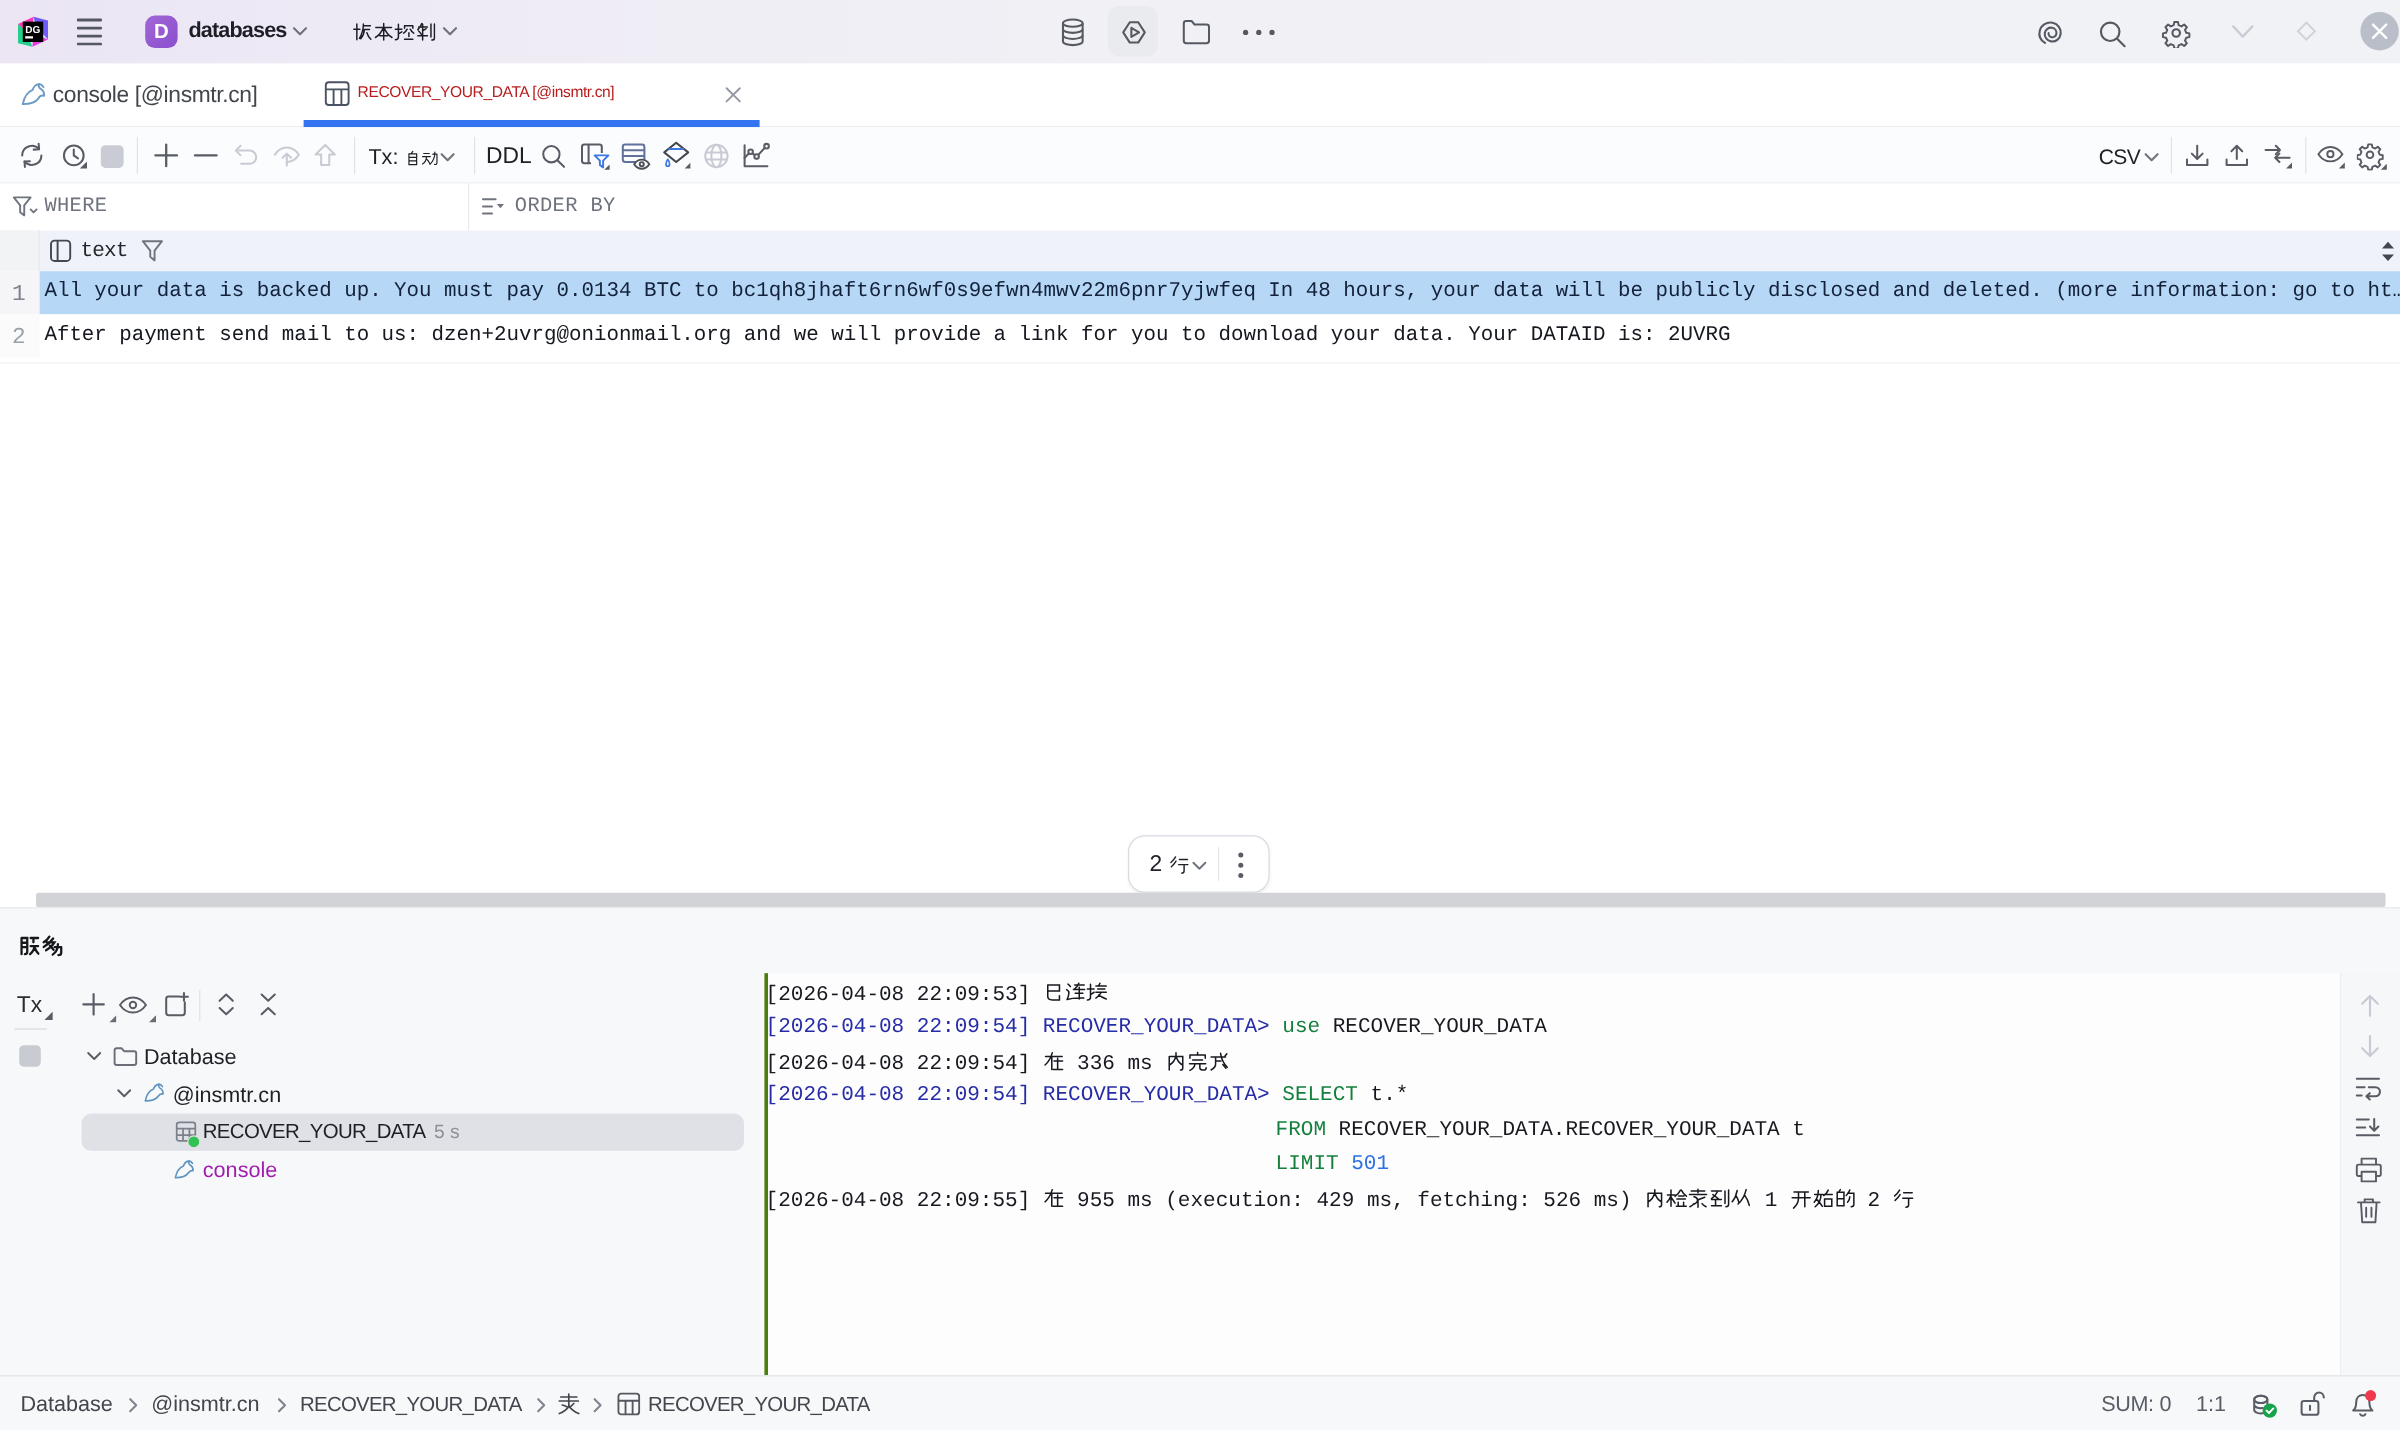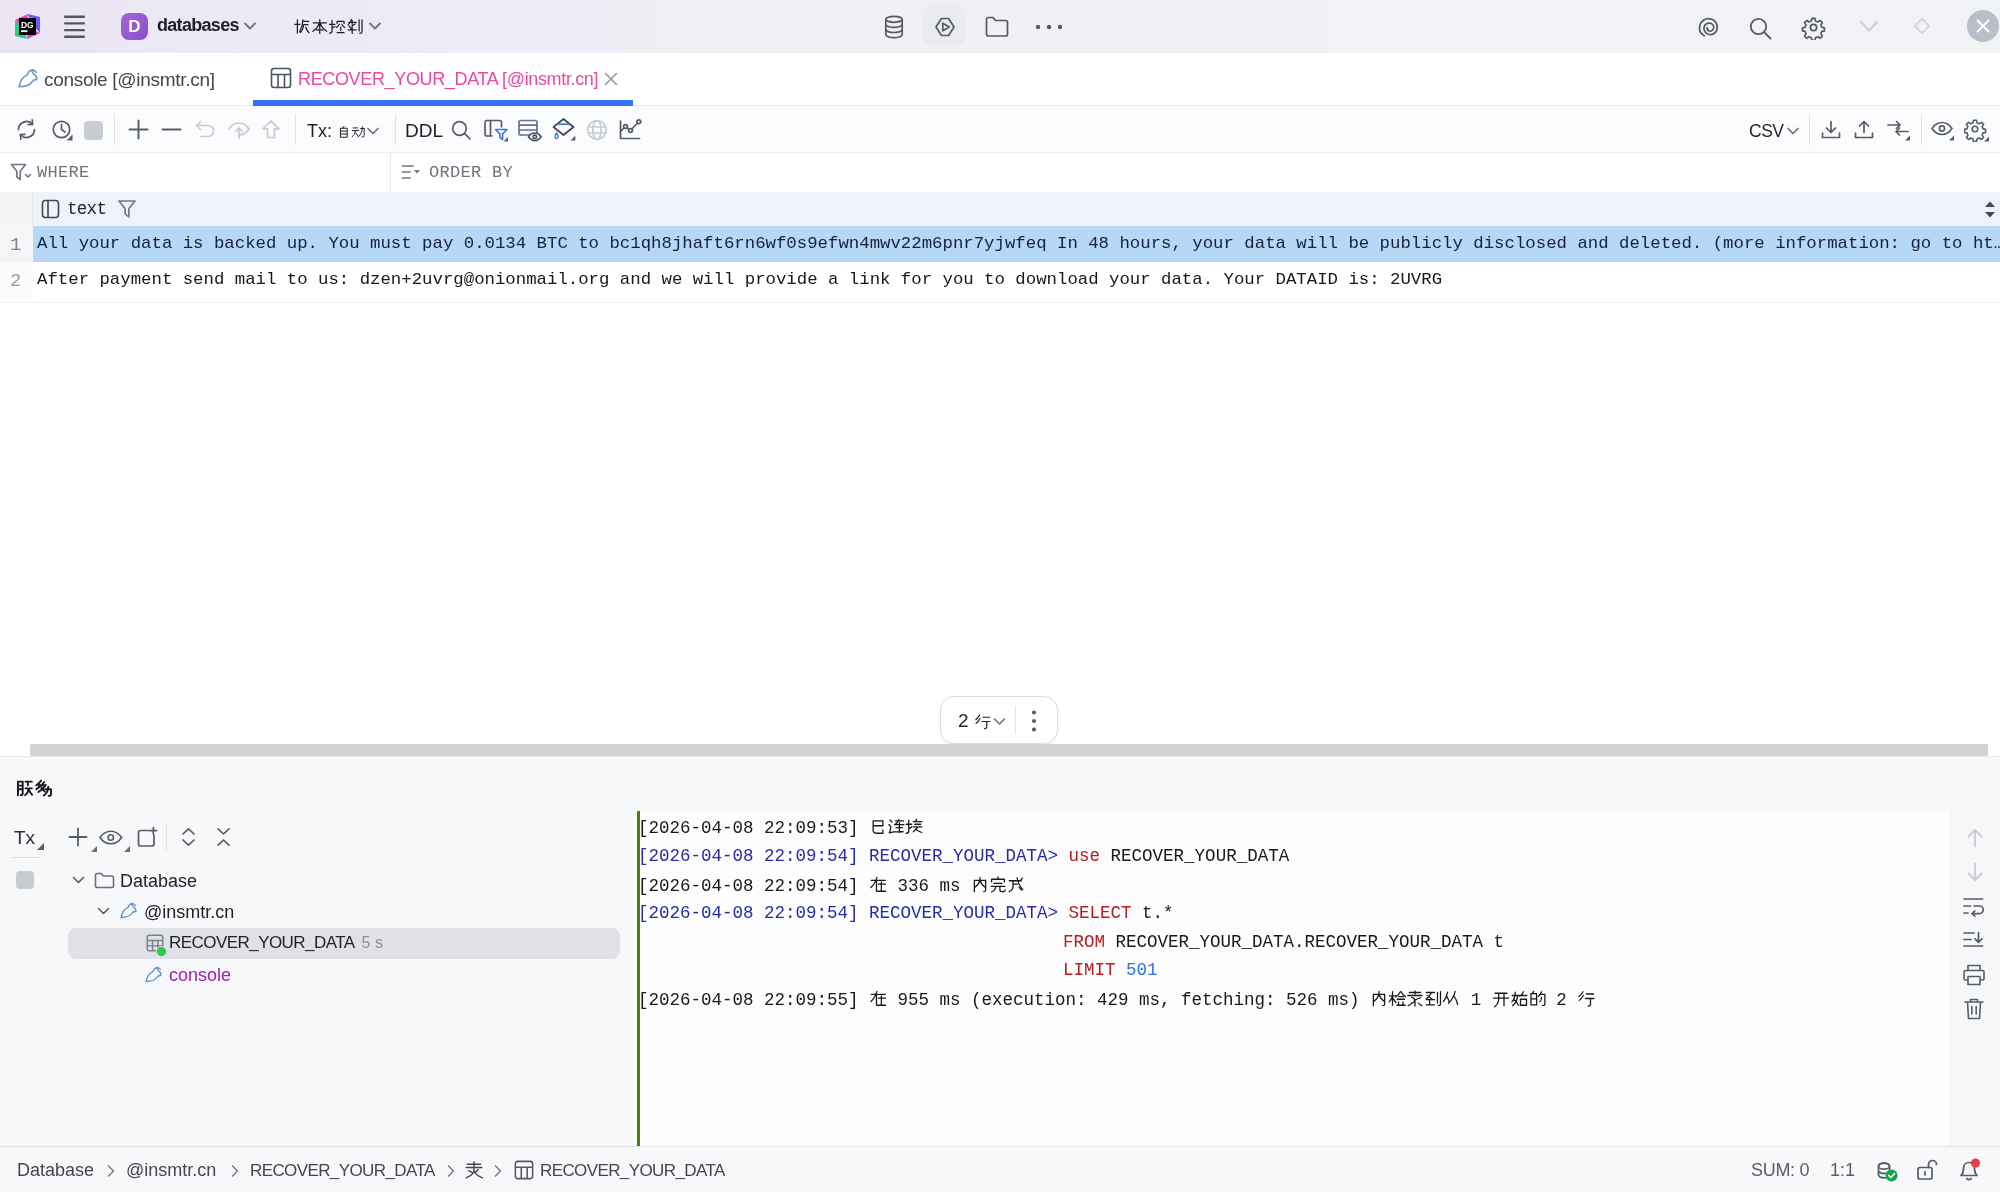--- a/index.html
+++ b/index.html
@@ -25,21 +25,21 @@
 #gut1{left:0;top:226px;width:33px;height:36px;background:#f5f5f7;}
 #gut2{left:0;top:262px;width:33px;height:36px;background:#fbfbfc;}
 .gridtext{font-family:"Liberation Mono",monospace;font-size:17.35px;letter-spacing:0;white-space:pre;}
 
 #services{left:0;top:756px;width:2000px;height:390px;background:#f7f8fa;border-top:1px solid #e8e9eb;box-sizing:border-box;}
 #console{position:absolute;left:637px;top:54px;width:1313px;height:336px;background:#fdfdfe;border-left:3px solid #4d7c0f;box-sizing:border-box;}
 #rightstrip{position:absolute;left:1950px;top:54px;width:50px;height:336px;background:#f6f7f9;border-left:1px solid #eceef0;box-sizing:border-box;}
 #statusbar{left:0;top:1146px;width:2000px;height:46px;background:#f7f8fa;border-top:1px solid #e3e4e7;box-sizing:border-box;}
 .logline{position:absolute;font-family:"Liberation Mono",monospace;font-size:17.5px;white-space:pre;color:#17191f;}
 .navy{color:#262ba6;}
-.kw{color:#b91c1c;}
+.kw{color:#15803d;}
 .num{color:#2c70e2;}
 </style>
 </head>
 <body>
 <svg width="0" height="0" style="position:absolute">
 <defs>
 <g id="cBan" fill="none" stroke="currentColor" stroke-width="1.7" stroke-linecap="round">
  <path d="M6 3 v6 M2.5 9 h7 M6 9 v12 M13.5 3 c0 6 -2 12 -4.5 16.5 M13.5 5 h8 M14.5 9.5 h6 M14.5 9.5 c0 4 -1.5 7.5 -4 10.5 M17.5 13 c1 3.5 2.5 5.5 4.5 7.5"></path>
 </g>
 <g id="cBen" fill="none" stroke="currentColor" stroke-width="1.7" stroke-linecap="round">
@@ -235,21 +235,21 @@
     <path d="M2 19.8 C3.2 13.6 6 9.6 10.2 7.9 C11 5.3 13 3.4 15.6 2.9 C15 4.3 15.2 5.6 16.3 6.7 C18.8 8 20 10.1 19.8 12.8 C17.8 12.3 16.1 13.1 14.9 15 C13 18 8.7 19.6 2 19.8 Z M15.6 2.9 C17.2 3.3 18.4 4.1 19.2 5.4" fill="none" stroke="#6d9bc3" stroke-width="1.6" stroke-linejoin="round" stroke-linecap="round"></path>
   </svg>
   <div class="abs" style="left:44px;top:16px;font-size:19px;letter-spacing:-0.3px;color:#43464d;">console [@insmtr.cn]</div>
 
   <svg class="ic abs" style="left:270px;top:14px;" width="22" height="22" viewBox="0 0 22 22">
     <g fill="none" stroke="#4a5362" stroke-width="1.6">
       <rect x="1.5" y="1.5" width="19" height="19" rx="2.5"></rect>
       <path d="M1.5 7.5 H20.5 M8 7.5 V20.5 M14.5 7.5 V20.5"></path>
     </g>
   </svg>
-  <div class="abs" style="left:298px;top:16px;font-size:18px;letter-spacing:-0.35px;color:#ec4899;">RECOVER_YOUR_DATA [@insmtr.cn]</div>
+  <div class="abs" style="left:298px;top:16px;font-size:13px;letter-spacing:-0.35px;color:#b91c1c;">RECOVER_YOUR_DATA [@insmtr.cn]</div>
   <svg class="ic abs" style="left:603px;top:18px;" width="16" height="16" viewBox="0 0 16 16">
     <path d="M2.5 2.5 L13.5 13.5 M13.5 2.5 L2.5 13.5" stroke="#9498a2" stroke-width="1.6" stroke-linecap="round"></path>
   </svg>
   <div class="abs" style="left:253px;top:47px;width:380px;height:6px;background:#3574f0;"></div>
 </div>
 <div class="abs" id="toolbar">
   <svg class="ic abs" style="left:15px;top:12px;" width="23" height="23" viewBox="0 0 23 23">
     <g fill="none" stroke="#585c64" stroke-width="1.7" stroke-linecap="round" stroke-linejoin="round">
       <path d="M3.5 11.5 a8 8 0 0 1 14 -5.2"></path>
       <path d="M17.2 1.9 L17.6 6.4 L13.1 6.7"></path>

